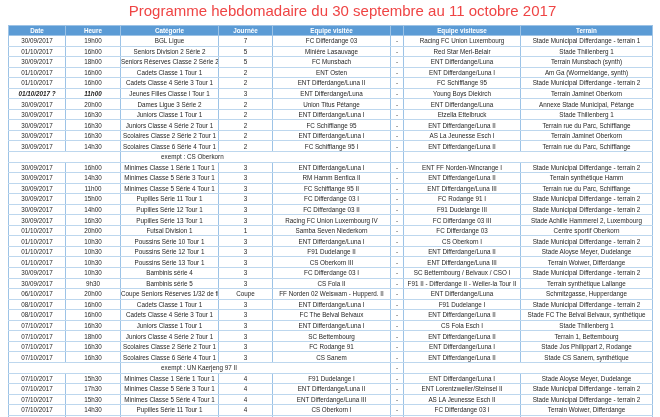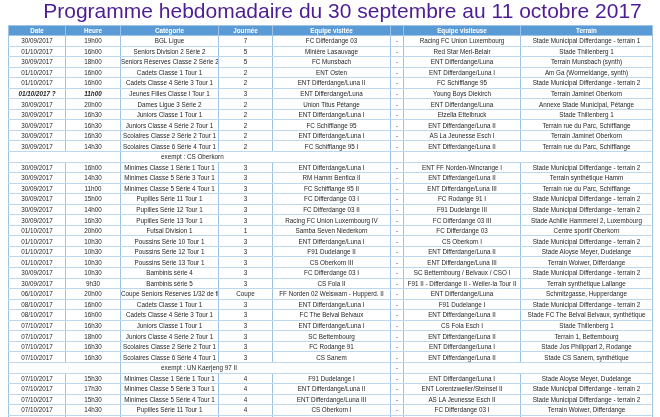--- a/index.html
+++ b/index.html
@@ -1,19 +1,19 @@
 <!DOCTYPE html>
 <html><head>
 <meta charset="utf-8">
 <style>
   html, body { margin: 0; padding: 0; background: #ffffff; }
   body { width: 660px; height: 417px; overflow: hidden; font-family: "Liberation Sans", sans-serif; }
   .title {
     position: absolute; left: 0; top: 0; width: 660px; height: 24px;
-    text-align: center; font-size: 21px; color: #4c1d95; line-height: 22px;
+    text-align: center; font-size: 15px; color: #ef4444; line-height: 22px;
     font-family: "Liberation Sans", sans-serif; padding-left: 25px; box-sizing: border-box;
   }
   table {
     position: absolute; left: 8px; top: 25px;
     border-collapse: collapse; table-layout: fixed;
     width: 644px;
     font-family: "Liberation Sans", sans-serif;
     font-size: 6.3px; color: #1f1f1f;
   }
   th {

